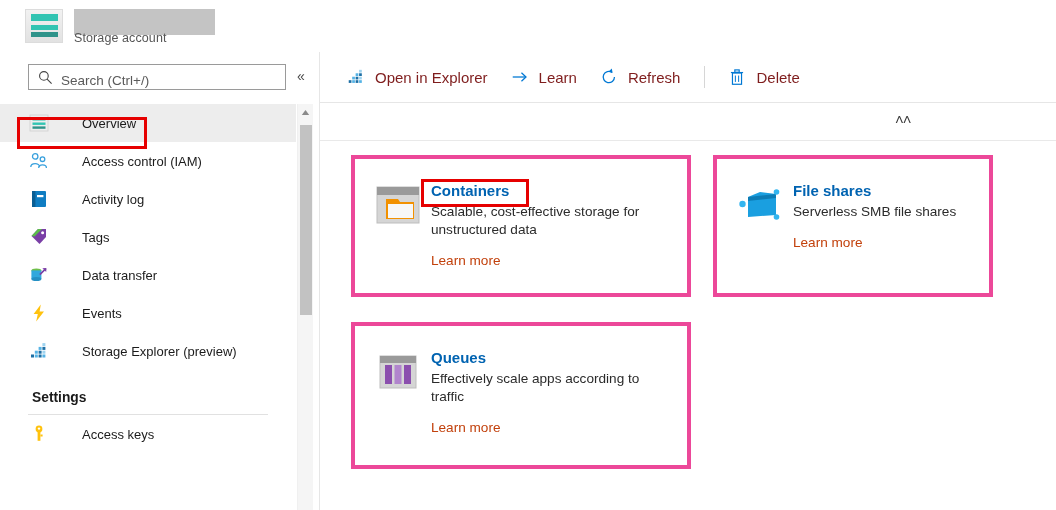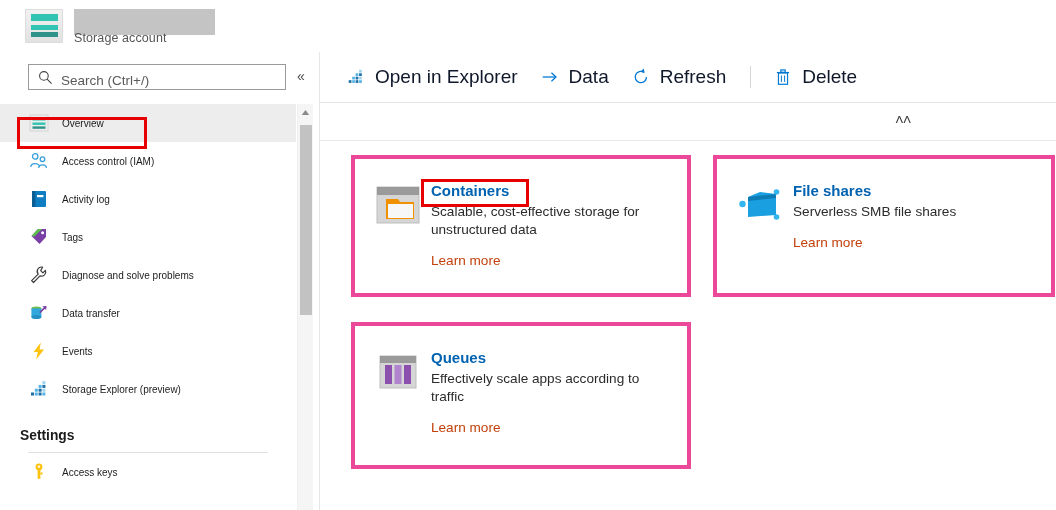--- a/index.html
+++ b/index.html
@@ -129,29 +129,30 @@
     cursor: pointer;
   }
   .nav-item.selected { background: #ededed; }
   .nav-ico {
     width: 22px; height: 22px;
     margin-right: 12px;
     flex: 0 0 22px;
     position: relative;
   }
   .nav-label {
-    font-size: 10px;
+    font-size: 13px;
     color: #1b1b1b;
     white-space: nowrap;
+    margin-left: 20px;
   }
   .nav-section {
     height: 34px;
     display: flex;
     align-items: center;
-    padding-left: 20px;
+    padding-left: 32px;
     font-size: 13.8px;
     font-weight: bold;
     color: #1b1b1b;
     margin-top: 10px;
   }
   .nav-sep {
     margin: 0 0 0 28px;
     width: 240px;
     height: 1px;
     background: #e1e1e1;
@@ -214,22 +215,22 @@
     cursor: pointer;
     white-space: nowrap;
   }
   .cmd-ico {
     width: 20px; height: 20px;
     margin-right: 9px;
     position: relative;
     flex: 0 0 20px;
   }
   .cmd-label {
-    font-size: 19px;
-    color: #0f172a;
+    font-size: 15px;
+    color: #7f1d1d;
   }
   .cmd-divider {
     width: 1px; height: 22px;
     background: #d6d6d6;
     margin: 0 22px 0 2px;
   }
 
   .collapse-strip {
     position: absolute;
     left: 0; top: 51px;
@@ -249,21 +250,21 @@
   }
 
   
   .card {
     position: absolute;
     background: #ffffff;
     border: 4px solid #ec4899;
     box-sizing: border-box;
   }
   #card-containers { left: 31px;  top: 103px; width: 340px; height: 142px; }
-  #card-fileshares { left: 393px; top: 103px; width: 342px; height: 142px; }
+  #card-fileshares { left: 393px; top: 103px; width: 280px; height: 142px; }
   #card-queues     { left: 31px;  top: 270px; width: 340px; height: 147px; }
 
   .card-ico {
     position: absolute;
     left: 21px; top: 26px;
     width: 44px; height: 40px;
   }
   .card-body {
     position: absolute;
     left: 76px; top: 22px;
@@ -373,28 +374,20 @@
         <span class="nav-ico">
           <svg width="22" height="22" viewBox="0 0 22 22">
             <path d="M10 3 L18 3 L18 11 L11.5 18 L3.5 10 Z" fill="#7a3fa6"></path>
             <path d="M10 3 L14 3 L6.5 10.5 L3.5 10 Z" fill="#5bbd4a"></path>
             <circle cx="14.6" cy="6.8" r="1.5" fill="#ffffff"></circle>
           </svg>
         </span>
         <span class="nav-label">Tags</span>
       </div>
 
-      <div class="nav-item">
-        <span class="nav-ico">
-          <svg width="22" height="22" viewBox="0 0 22 22">
-            <path d="M14.6 3.2 a4.3 4.3 0 0 0 -4.4 6.9 L3.6 16.6 l1.9 1.9 l6.5 -6.6 a4.3 4.3 0 0 0 5.4 -5.6 l-2.5 2.5 l-2.2 -2.2 z" fill="none" stroke="#3b3b3b" stroke-width="1.2" stroke-linejoin="round"></path>
-          </svg>
-        </span>
-        <span class="nav-label">Diagnose and solve problems</span>
-      </div>
 
       <div class="nav-item">
         <span class="nav-ico">
           <svg width="22" height="22" viewBox="0 0 22 22">
             <ellipse cx="8.4" cy="6.4" rx="5" ry="2" fill="#6fbf4a"></ellipse>
             <rect x="3.4" y="6.4" width="10" height="8.6" fill="#31a8dd"></rect>
             <ellipse cx="8.4" cy="15" rx="5" ry="2" fill="#2590c4"></ellipse>
             <path d="M11.8 10.6 L17.8 4.6" stroke="#7a3fa6" stroke-width="1.6"></path>
             <path d="M14.4 4.2 L18.4 4.0 L18.2 8.1 Z" fill="#7a3fa6"></path>
           </svg>
@@ -478,21 +471,21 @@
         <span class="cmd-label">Open in Explorer</span>
       </div>
 
       <div class="cmd">
         <span class="cmd-ico">
           <svg width="20" height="20" viewBox="0 0 22 22">
             <line x1="3" y1="11" x2="17" y2="11" stroke="#0078d4" stroke-width="1.4"></line>
             <path d="M12.6 6.4 L17.6 11 L12.6 15.6" fill="none" stroke="#0078d4" stroke-width="1.4"></path>
           </svg>
         </span>
-        <span class="cmd-label">Data</span>
+        <span class="cmd-label">Learn</span>
       </div>
 
       <div class="cmd">
         <span class="cmd-ico">
           <svg width="20" height="20" viewBox="0 0 22 22">
             <path d="M17 11 a6.2 6.2 0 1 1 -2.6 -5" fill="none" stroke="#0078d4" stroke-width="1.4"></path>
             <path d="M14.1 1.6 L14.9 6.3 L10.3 5.2 Z" fill="#0078d4"></path>
           </svg>
         </span>
         <span class="cmd-label">Refresh</span>

